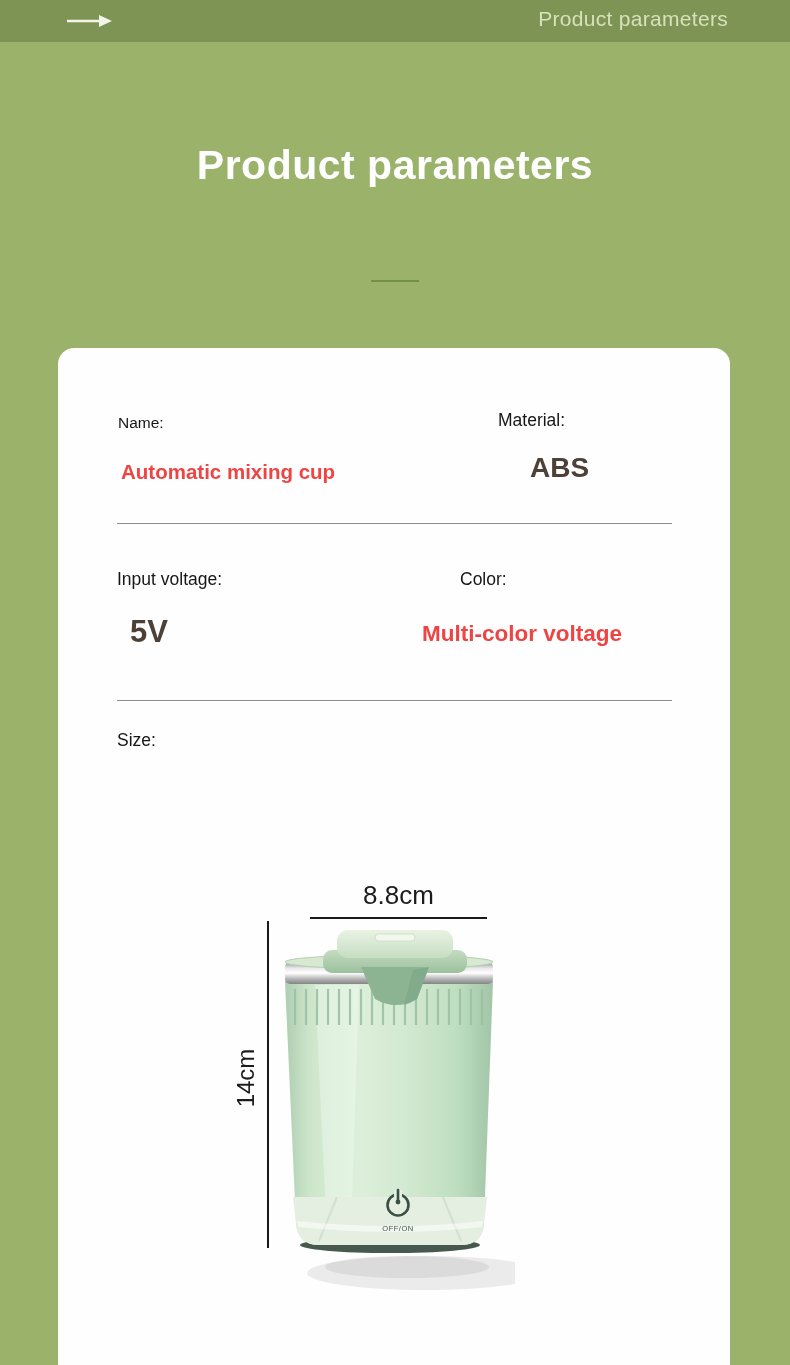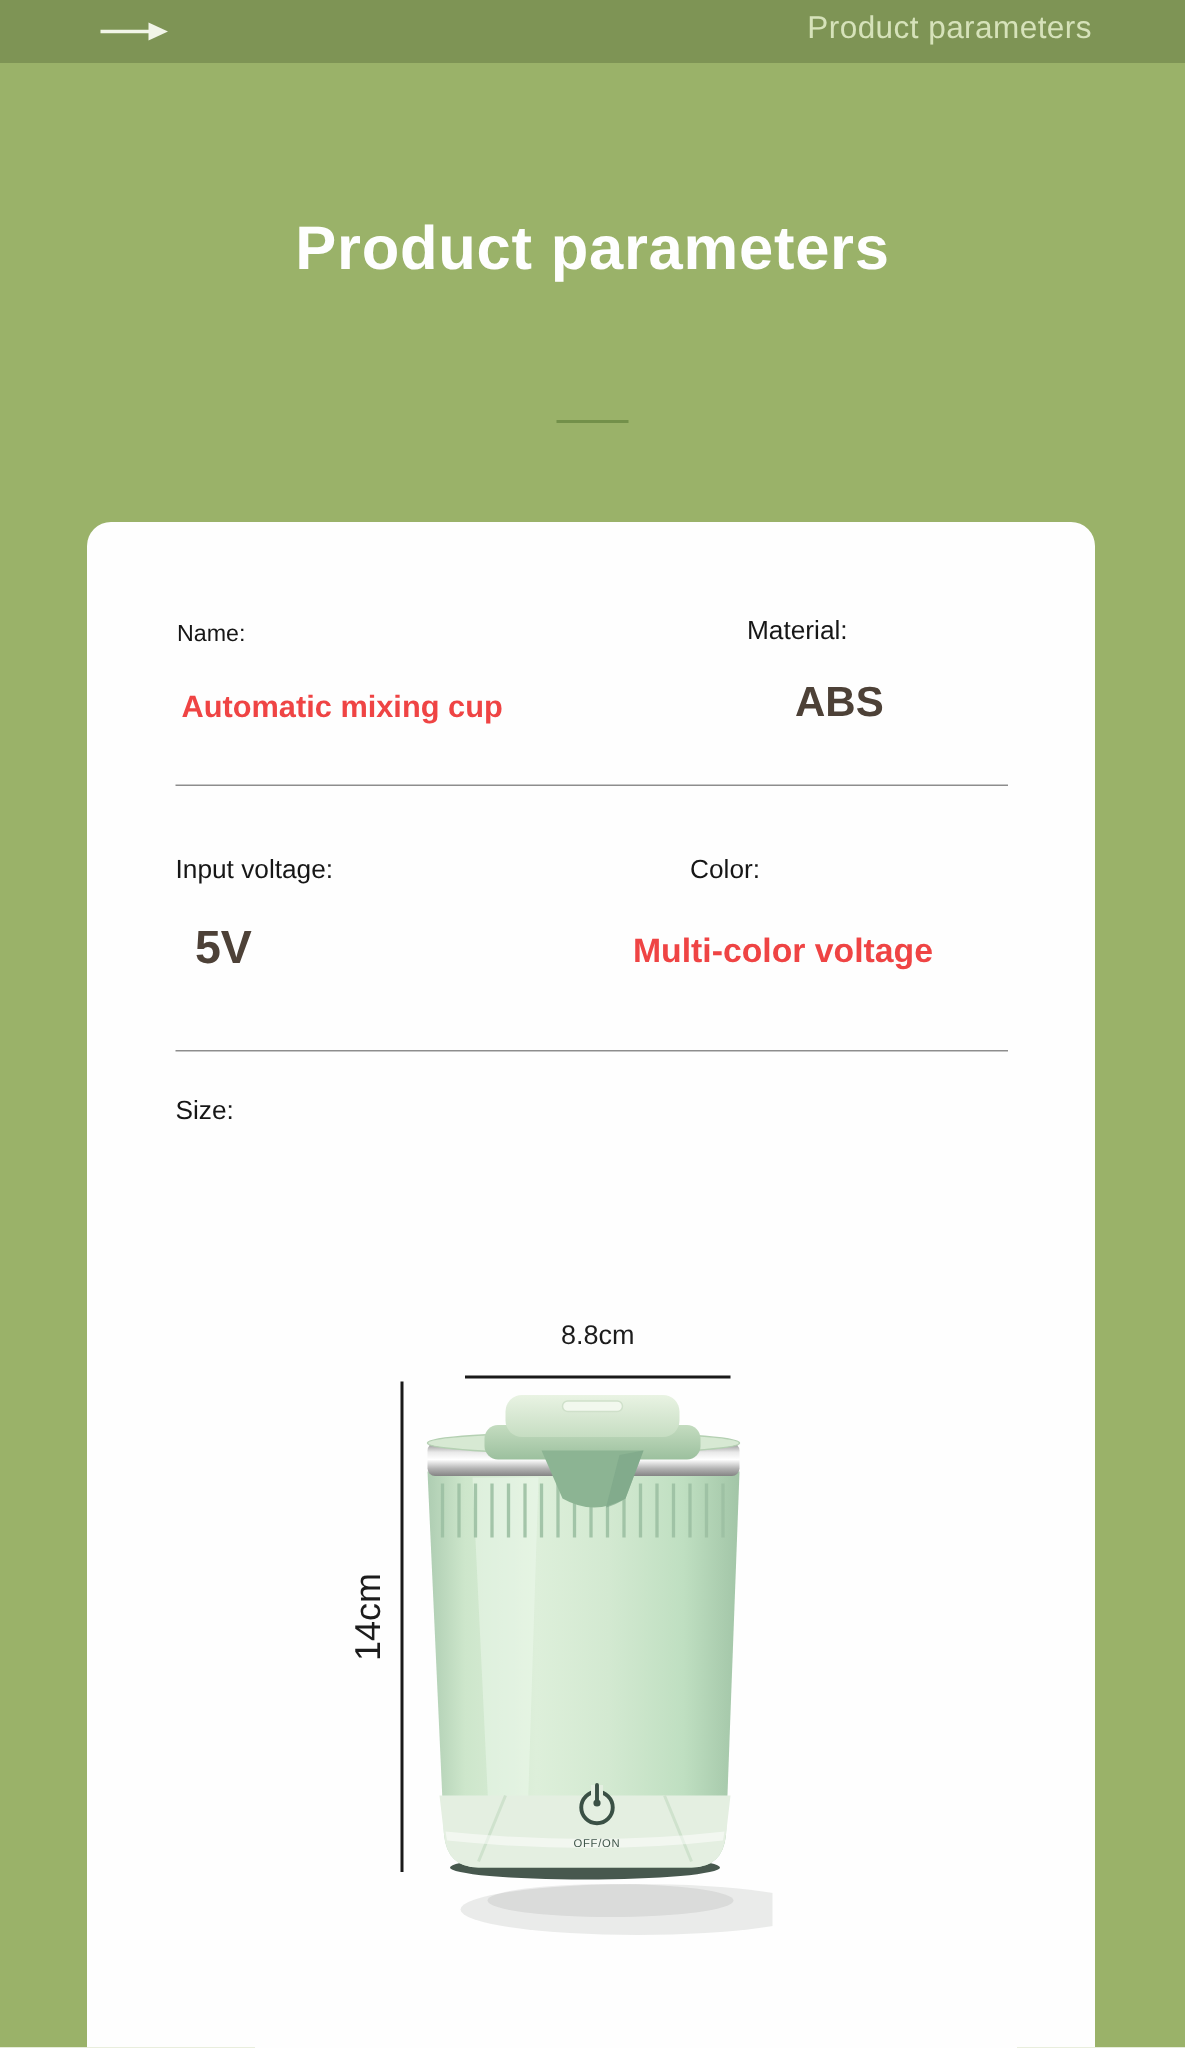--- a/index.html
+++ b/index.html
@@ -22,21 +22,21 @@
   .lbl{position:absolute;color:#161616;font-weight:400;}
   .lbl.sm{font-size:15.5px;}
   .lbl.md{font-size:17.5px;}
   .val-maroon{position:absolute;color:#ef4444;font-weight:700;}
   .val-brown{position:absolute;color:#4d4137;font-weight:600;}
   .hr{position:absolute;left:59px;width:555px;height:1px;background:#8d8d8d;}
 
   
   .figure{position:absolute;left:162px;top:530px;width:350px;height:450px;}
   .dim-w-label{position:absolute;left:90px;top:2px;width:177px;text-align:center;
-    font-size:18px;color:#1c1c1c;}
+    font-size:26px;color:#1c1c1c;}
   .dim-w-line{position:absolute;left:90px;top:39px;width:177px;height:2px;background:#1a1a1a;}
   .dim-h-line{position:absolute;left:47px;top:43px;width:2px;height:327px;background:#1a1a1a;}
   .dim-h-label{position:absolute;left:-14px;top:185px;width:80px;height:30px;line-height:30px;
     text-align:center;font-size:24px;color:#1c1c1c;transform:rotate(-90deg);}
   .cup-svg{position:absolute;left:55px;top:47px;}
 </style>
 </head>
 <body>
 
 <div id="stage">

